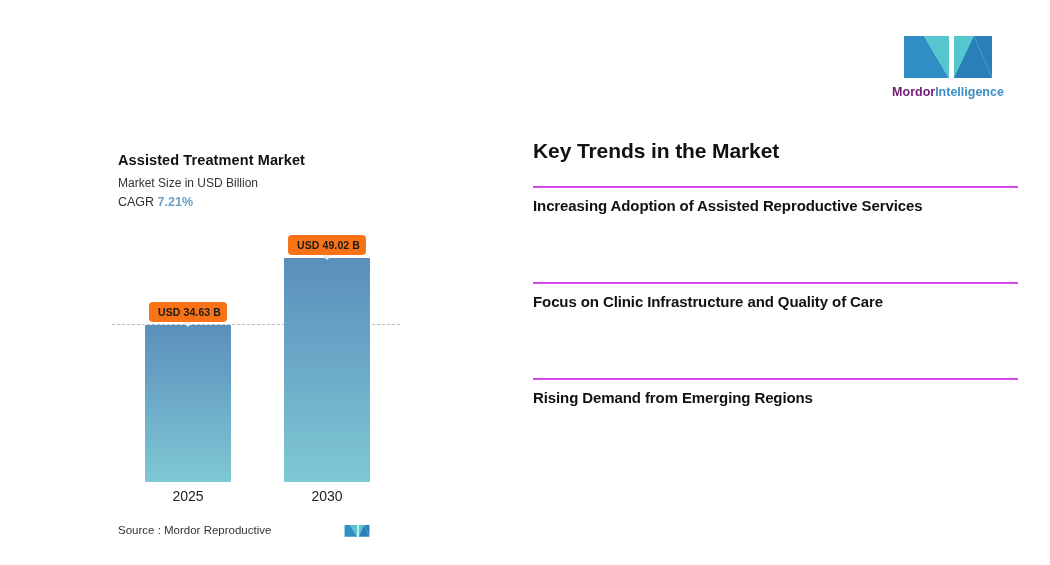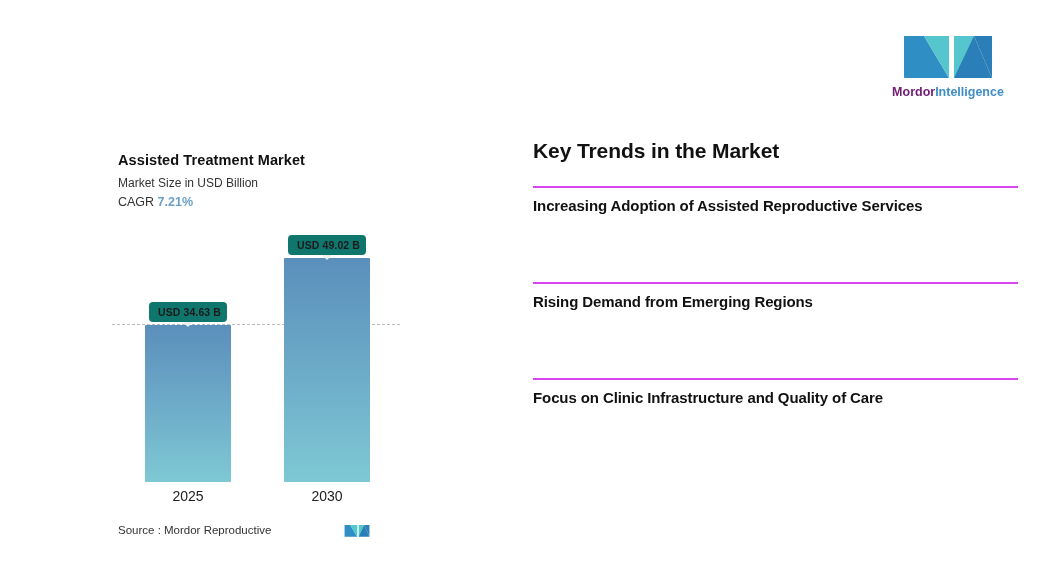--- a/index.html
+++ b/index.html
@@ -132,21 +132,21 @@
   .bar-2030 {
     left: 284px;
     top: 128px;
     width: 86px;
     height: 224px;
     background: linear-gradient(to bottom, #5a8fbb 0%, #68a4c5 38%, #7ec8d4 100%);
   }
 
   .value-tag {
     position: absolute;
-    background: #0f766e;
+    background: #f97316;
     border-radius: 4px;
     font-size: 10.5px;
     font-weight: bold;
     color: #1b1b1b;
     padding: 4px 9px 4px 9px;
     white-space: nowrap;
     text-align: center;
     letter-spacing: 0.1px;
   }
   .value-tag::after {
@@ -291,18 +291,18 @@
   </div>
 </div>
 
 <div class="trends-panel">
   <div class="trends-title">Key Trends in the Market</div>
 
   <div class="trend-item">
     <div class="trend-text">Increasing Adoption of Assisted Reproductive Services</div>
   </div>
   <div class="trend-item">
+    <div class="trend-text">Focus on Clinic Infrastructure and Quality of Care</div>
+  </div>
+  <div class="trend-item">
     <div class="trend-text">Rising Demand from Emerging Regions</div>
   </div>
-  <div class="trend-item">
-    <div class="trend-text">Focus on Clinic Infrastructure and Quality of Care</div>
-  </div>
 </div>
 
 </body></html>

